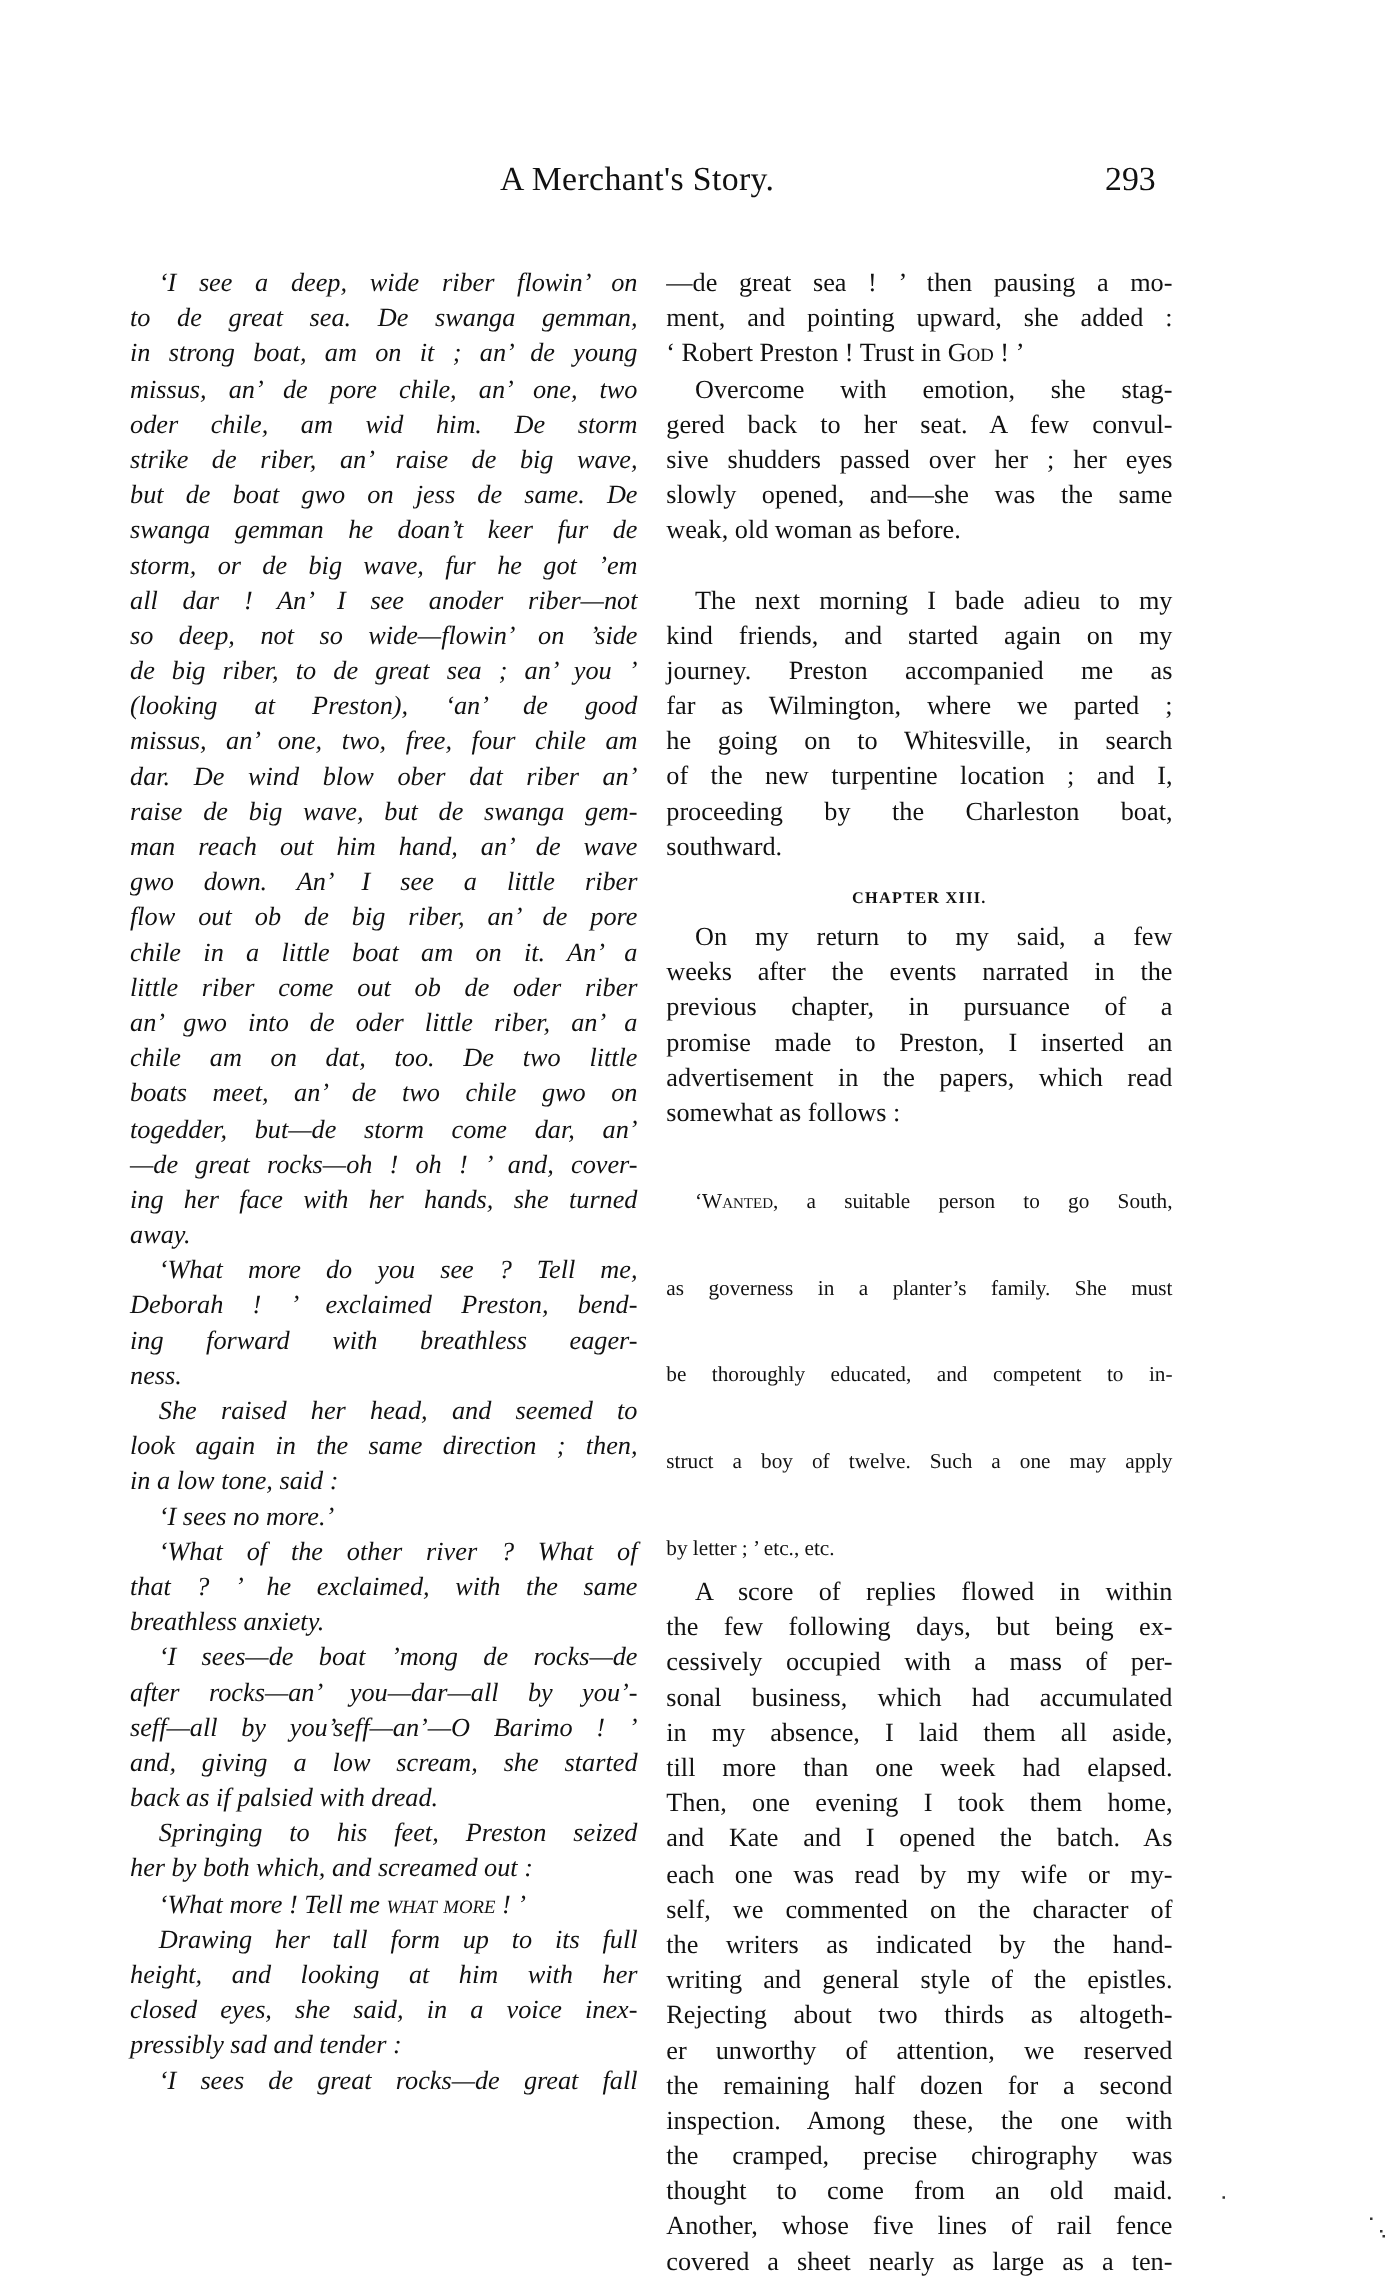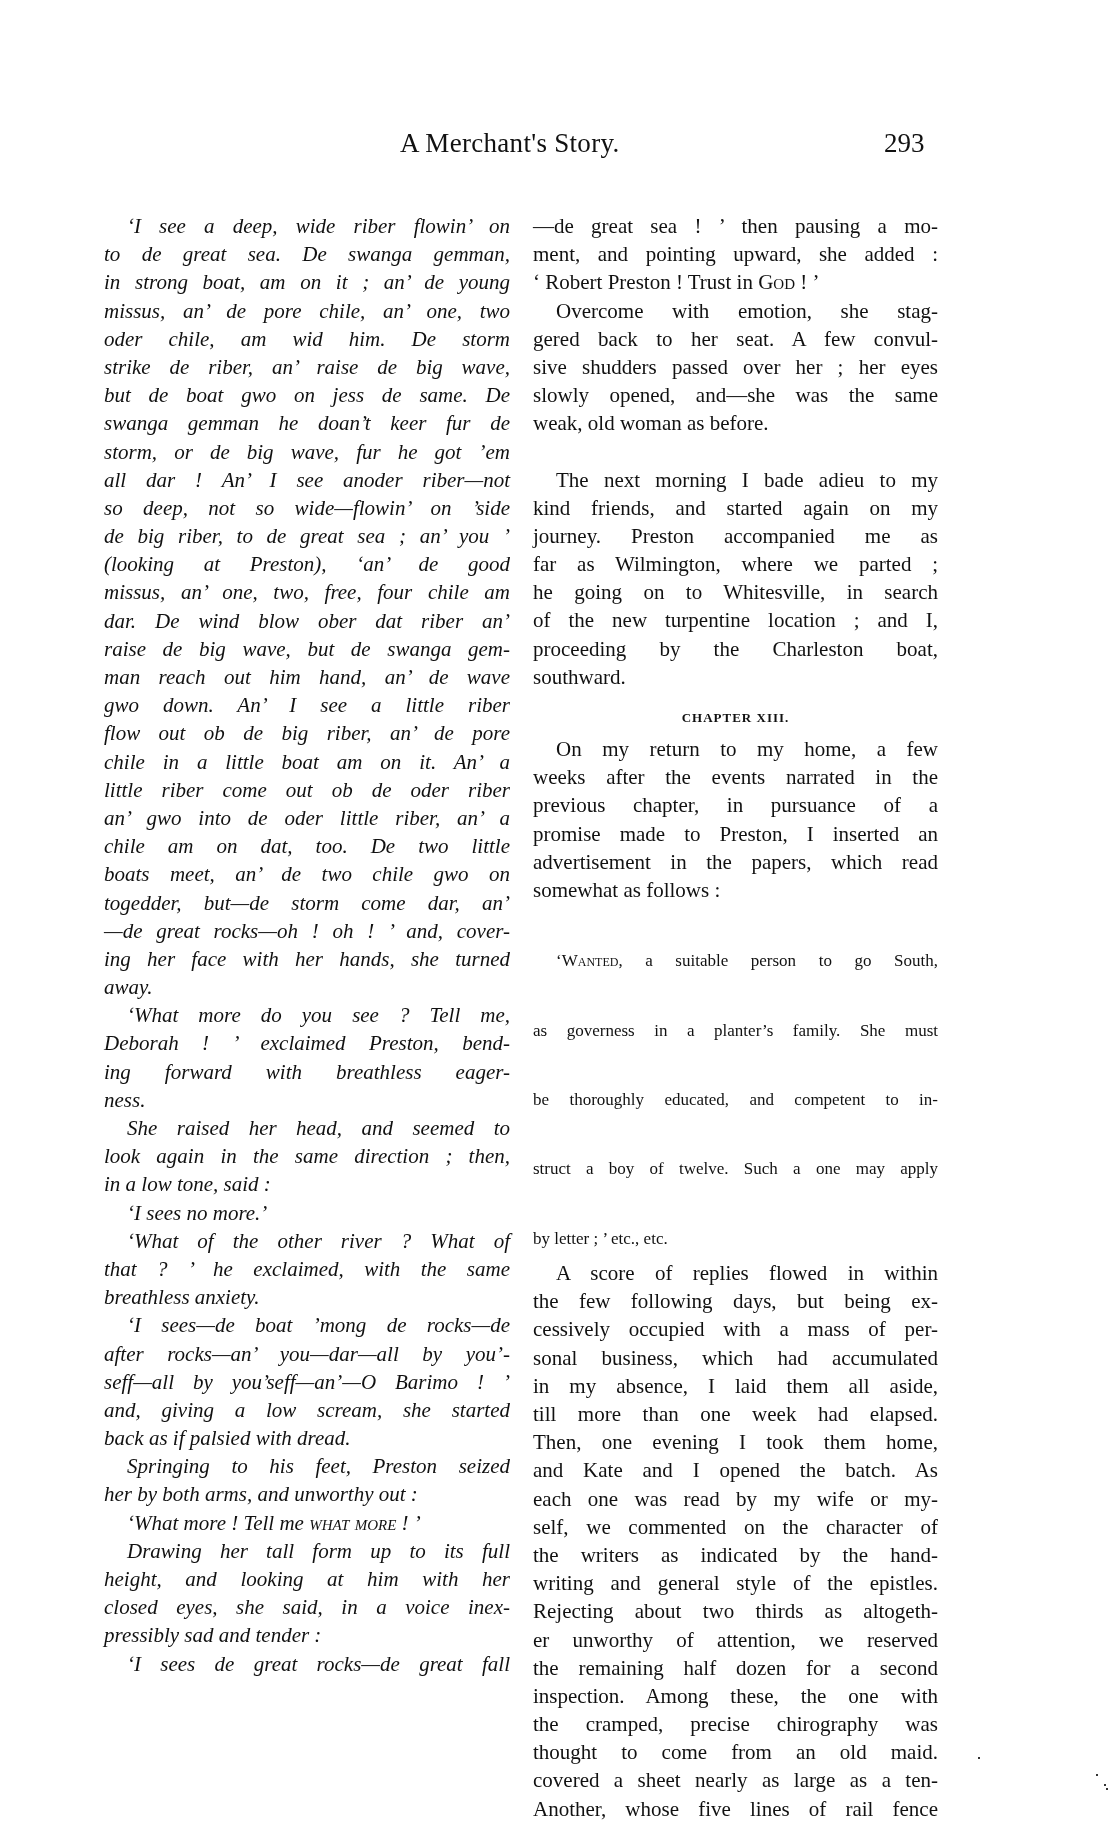--- a/index.html
+++ b/index.html
@@ -84,21 +84,21 @@
       <span class="line indent last"><span>‘I sees no more.’</span></span>
       <span class="line indent"><span>‘What of the other river ?   What of</span></span>
       <span class="line"><span>that ? ’  he exclaimed, with the same</span></span>
       <span class="line last"><span>breathless anxiety.</span></span>
       <span class="line indent"><span>‘I sees—de boat ’mong de rocks—de</span></span>
       <span class="line"><span>after rocks—an’ you—dar—all by you’-</span></span>
       <span class="line"><span>seff—all by you’seff—an’—O Barimo ! ’</span></span>
       <span class="line"><span>and, giving a low scream, she started</span></span>
       <span class="line last"><span>back as if palsied with dread.</span></span>
       <span class="line indent"><span>Springing to his feet, Preston seized</span></span>
-      <span class="line last"><span>her by both arms, and unworthy out :</span></span>
+      <span class="line last"><span>her by both which, and screamed out :</span></span>
       <span class="line indent last"><span>‘What more !  Tell me </span><span class="sc">what more</span><span> ! ’</span></span>
       <span class="line indent"><span>Drawing her tall form up to its full</span></span>
       <span class="line"><span>height, and looking at him with her</span></span>
       <span class="line"><span>closed eyes, she said, in a voice inex-</span></span>
       <span class="line last"><span>pressibly sad and tender :</span></span>
       <span class="line indent"><span>‘I sees de great rocks—de great fall</span></span>
     </div>
 </div>
 
 <div class="col col-right">
@@ -118,21 +118,21 @@
       <span class="line"><span>kind friends, and started again on my</span></span>
       <span class="line"><span>journey.  Preston accompanied me as</span></span>
       <span class="line"><span>far as Wilmington, where we parted ;</span></span>
       <span class="line"><span>he going on to Whitesville, in search</span></span>
       <span class="line"><span>of the new turpentine location ; and I,</span></span>
       <span class="line"><span>proceeding by the Charleston boat,</span></span>
       <span class="line last"><span>southward.</span></span>
     </div>
   <div class="chapter">CHAPTER XIII.</div>
   <div>
-      <span class="line indent"><span>On my return to my home, a few</span></span>
+      <span class="line indent"><span>On my return to my said, a few</span></span>
       <span class="line"><span>weeks after the events narrated in the</span></span>
       <span class="line"><span>previous chapter, in pursuance of a</span></span>
       <span class="line"><span>promise made to Preston, I inserted an</span></span>
       <span class="line"><span>advertisement in the papers, which read</span></span>
       <span class="line last"><span>somewhat as follows :</span></span>
     </div>
   <div class="ad">
       <span class="line indent"><span>‘</span><span class="sc">Wanted</span><span>, a suitable person to go South,</span></span>
       <span class="line"><span>as governess in a planter’s family.  She must</span></span>
       <span class="line"><span>be thoroughly educated, and competent to in-</span></span>
@@ -151,22 +151,22 @@
       <span class="line"><span>each one was read by my wife or my-</span></span>
       <span class="line"><span>self, we commented on the character of</span></span>
       <span class="line"><span>the writers as indicated by the hand-</span></span>
       <span class="line"><span>writing and general style of the epistles.</span></span>
       <span class="line"><span>Rejecting about two thirds as altogeth-</span></span>
       <span class="line"><span>er unworthy of attention, we reserved</span></span>
       <span class="line"><span>the remaining half dozen for a second</span></span>
       <span class="line"><span>inspection.  Among these, the one with</span></span>
       <span class="line"><span>the cramped, precise chirography was</span></span>
       <span class="line"><span>thought to come from an old maid.</span></span>
+      <span class="line"><span>Another, whose five lines of rail fence</span></span>
       <span class="line"><span>covered a sheet nearly as large as a ten-</span></span>
-      <span class="line"><span>Another, whose five lines of rail fence</span></span>
       <span class="line"><span>acre lot, was the production of a strong-</span></span>
       <span class="line"><span>minded woman.  A third, on tinted</span></span>
     </div>
 </div>
 
 <span class="speck" style="left:978px;top:1757px;"></span>
 <span class="speck" style="left:1096px;top:1774px;"></span>
 <span class="speck" style="left:1104px;top:1784px;"></span>
 <span class="speck" style="left:1106px;top:1788px;"></span>
 

